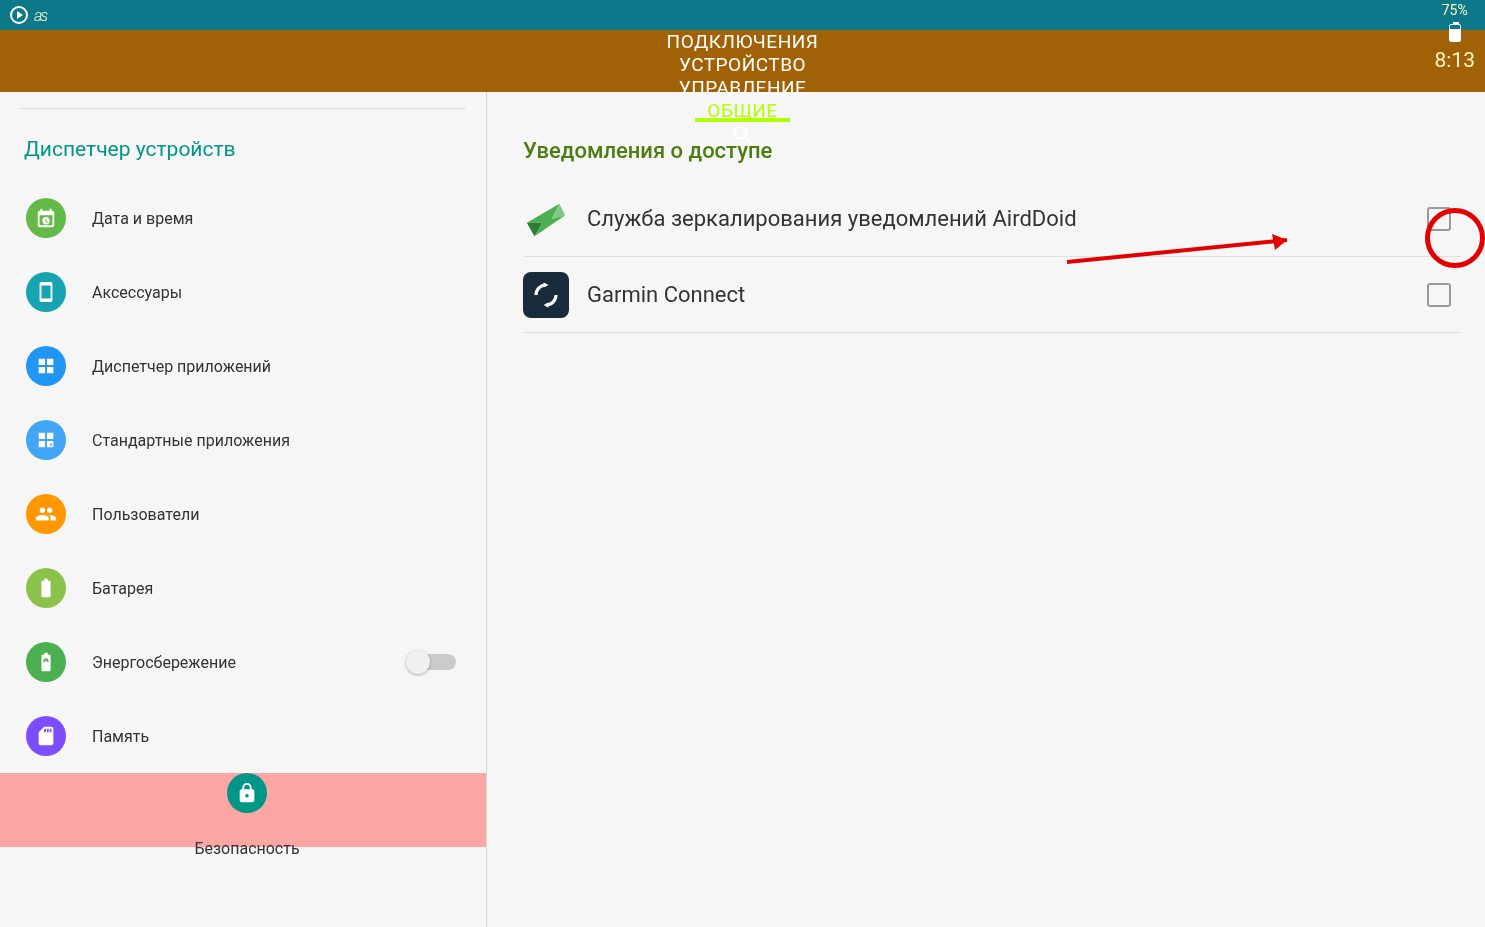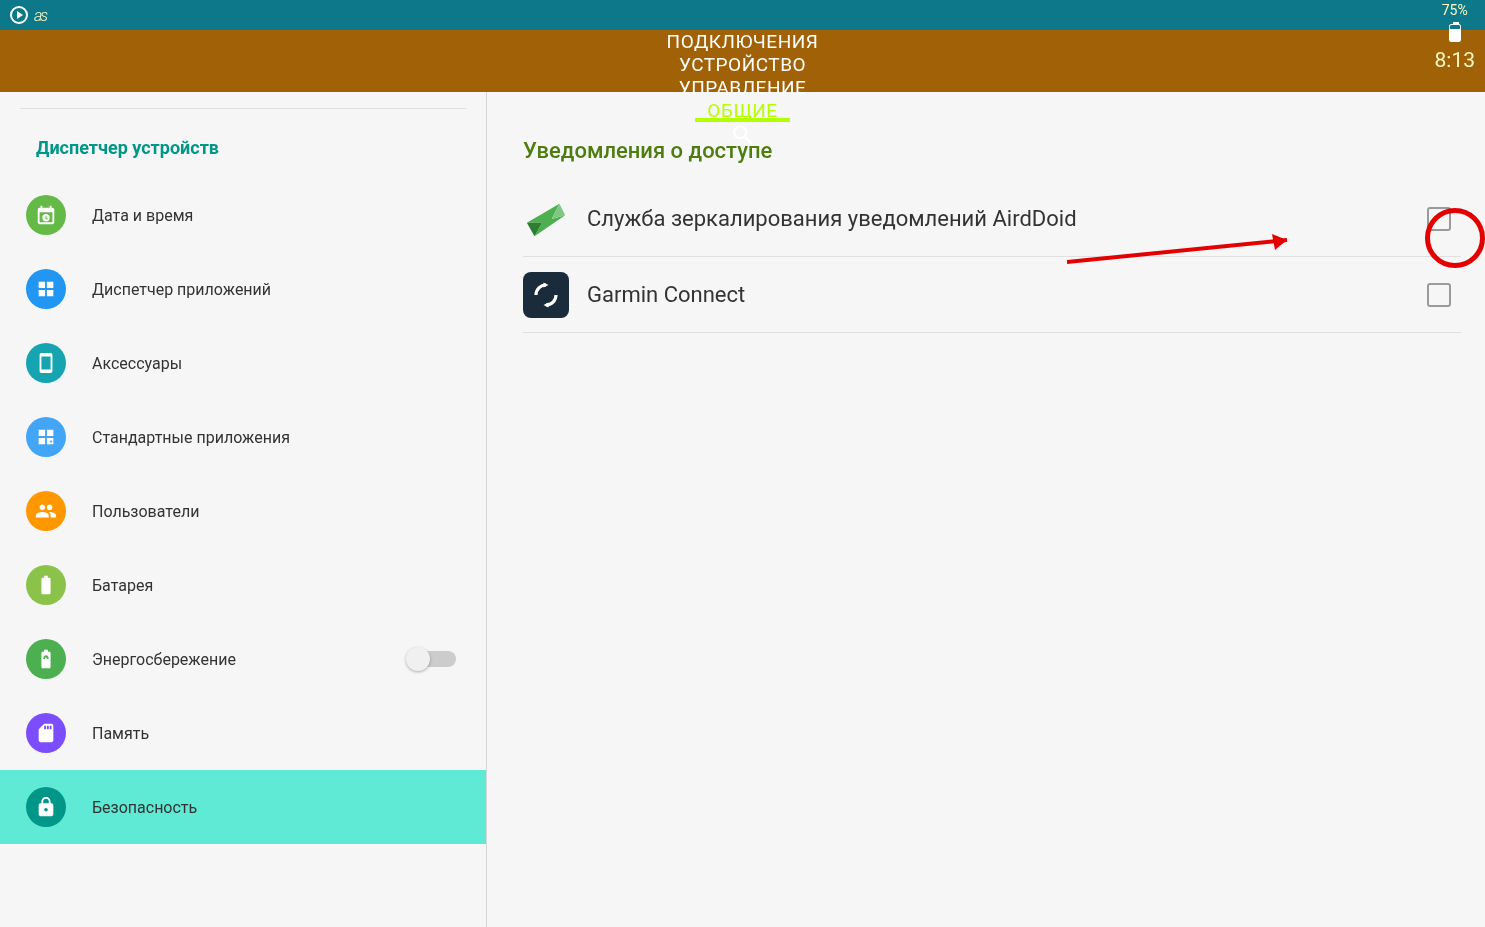--- a/index.html
+++ b/index.html
@@ -65,36 +65,37 @@
   .main { display: flex; height: calc(100% - 92px); }
   .sidebar {
     width: 487px;
     border-right: 1px solid #d6d6d6;
     background: #f6f6f6;
     padding-top: 6px;
   }
   .divider-top { height:1px;background:#e0e0e0;margin:10px 20px 0 20px;}
   .section-title {
     color: #009688;
-    font-size: 18px;
-    font-weight: 700;
-    padding: 28px 24px 20px 36px;
+    font-size: 21px;
+    font-weight: 400;
+    padding: 28px 24px 20px 24px;
   }
   .nav-item {
     display: flex;
     align-items: center;
     height: 74px;
     padding: 0 18px 0 26px;
     cursor: pointer;
     font-size: 16px;
     color: #333;
     gap: 26px;
   }
   .nav-item.selected {
-    background: #5eead4;
+    background: #fca5a5;
+    flex-direction: column;
   }
   .ic-wrap {
     width: 40px; height: 40px; border-radius: 50%;
     display:flex;align-items:center;justify-content:center;
     color:#fff;
     flex-shrink:0;
   }
   .ic-green { background: #64b947;}
   .ic-teal { background: #16a5b0;}
   .ic-blue { background: #2196f3;}
@@ -195,35 +196,35 @@
     <div class="nav-item">
       <span class="ic-wrap ic-green">
         <svg viewBox="0 0 24 24">
             <path d="M19 4h-1V2h-2v2H8V2H6v2H5a2 2 0 0 0-2 2v14a2 2 0 0 0 2 2h14a2 2 0 0 0 2-2V6a2 2 0 0 0-2-2zm0 16H5V9h14v11zM12 11a4 4 0 1 0 4 4 4 4 0 0 0-4-4zm.5 2v2.2l1.6 1-0.6 1-2-1.2V13h1z"></path>
           </svg>
       </span>
       <span class="nav-label">Дата и время</span>
     </div>
 
     <div class="nav-item">
+      <span class="ic-wrap ic-teal">
+        <svg viewBox="0 0 24 24">
+            <path d="M17 1H7a2 2 0 0 0-2 2v18a2 2 0 0 0 2 2h10a2 2 0 0 0 2-2V3a2 2 0 0 0-2-2zm0 18H7V5h10v14z"></path>
+          </svg>
+      </span>
+      <span class="nav-label">Аксессуары</span>
+    </div>
+
+    <div class="nav-item">
       <span class="ic-wrap ic-blue">
         <svg viewBox="0 0 24 24">
             <path d="M4 4h7v7H4zM13 4h7v7h-7zM4 13h7v7H4zM13 13h7v7h-7z"></path>
           </svg>
       </span>
       <span class="nav-label">Диспетчер приложений</span>
-    </div>
-
-    <div class="nav-item">
-      <span class="ic-wrap ic-teal">
-        <svg viewBox="0 0 24 24">
-            <path d="M17 1H7a2 2 0 0 0-2 2v18a2 2 0 0 0 2 2h10a2 2 0 0 0 2-2V3a2 2 0 0 0-2-2zm0 18H7V5h10v14z"></path>
-          </svg>
-      </span>
-      <span class="nav-label">Аксессуары</span>
     </div>
 
     <div class="nav-item">
       <span class="ic-wrap ic-blue2">
         <svg viewBox="0 0 24 24">
             <path d="M4 4h7v7H4zM13 4h7v7h-7zM4 13h7v7H4zM13 13h7v7h-7z"></path>
             <path fill="#42a5f5" d="M19 17l-1.5-1.5L16 17l1.5 1.5z"></path>
           </svg>
       </span>
       <span class="nav-label">Стандартные приложения</span>

